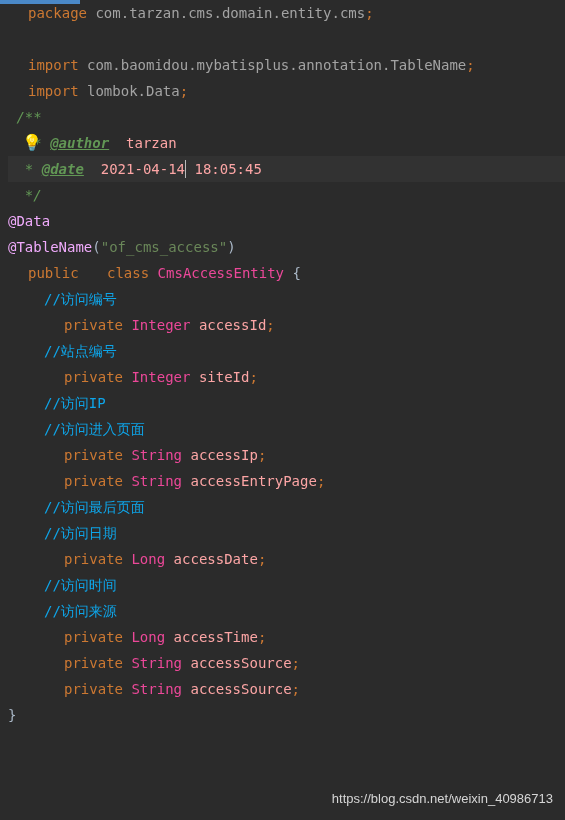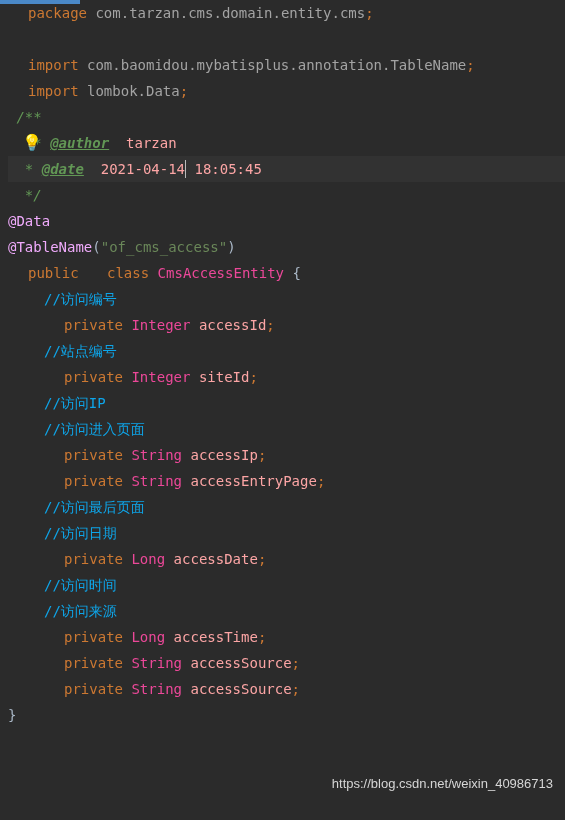--- a/index.html
+++ b/index.html
@@ -54,21 +54,21 @@
     .cursor {
       display: inline-block;
       width: 1px;
       height: 18px;
       background: #bbbbbb;
       vertical-align: middle;
       margin-bottom: 2px;
     }
     .watermark {
       position: absolute;
-      bottom: 23px;
+      bottom: 8px;
       right: 12px;
       color: #d6d6d6;
       font-family: Arial, sans-serif;
       font-size: 13px;
       font-style: normal;
     }
   </style>
 </head>
 <body>
 

